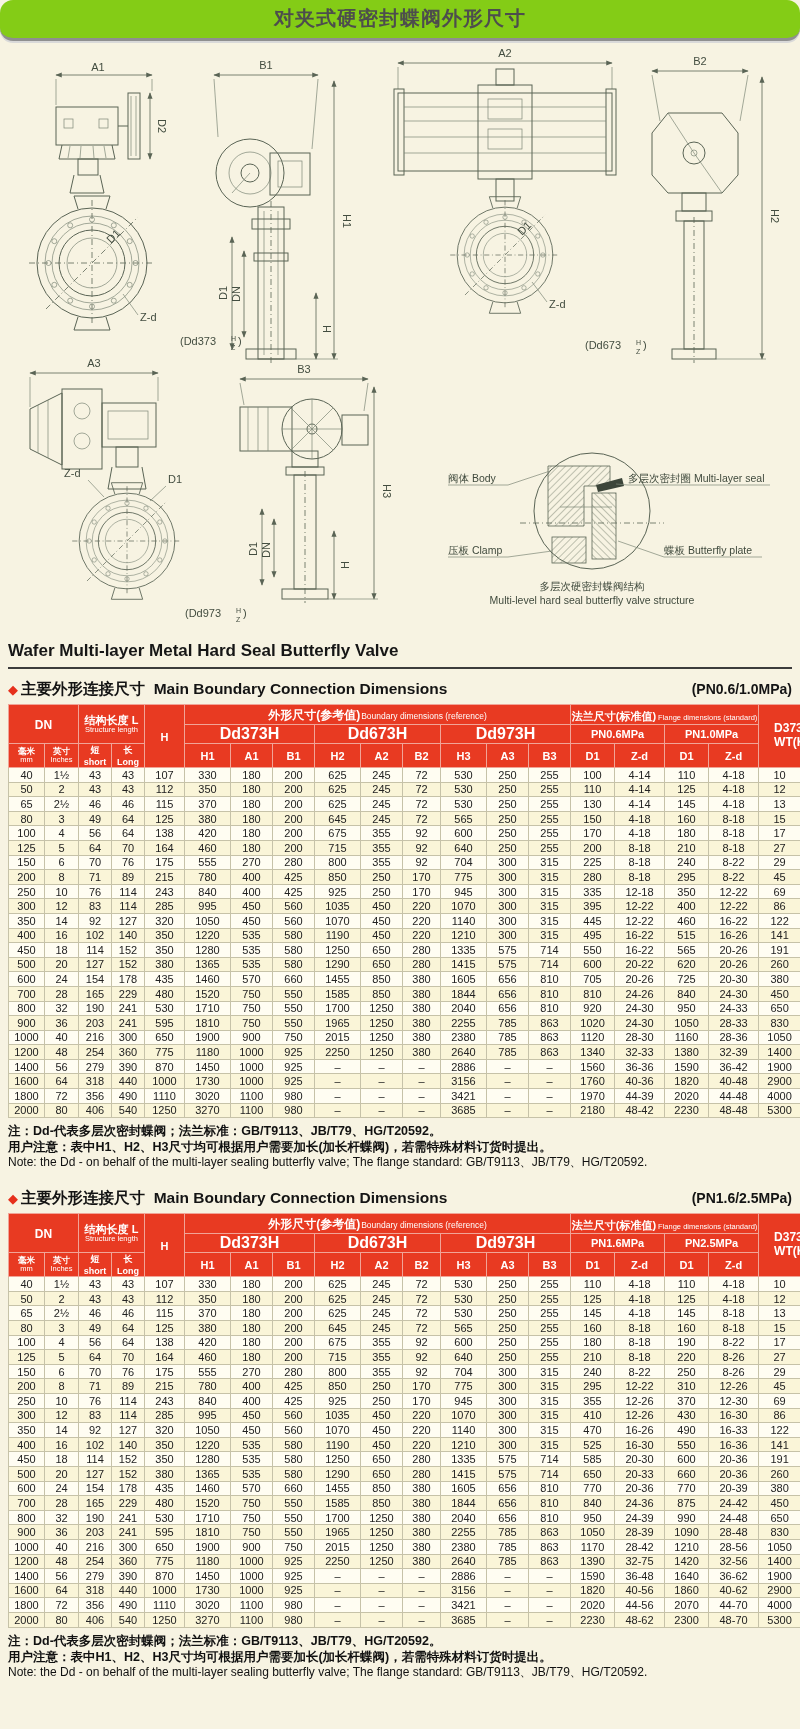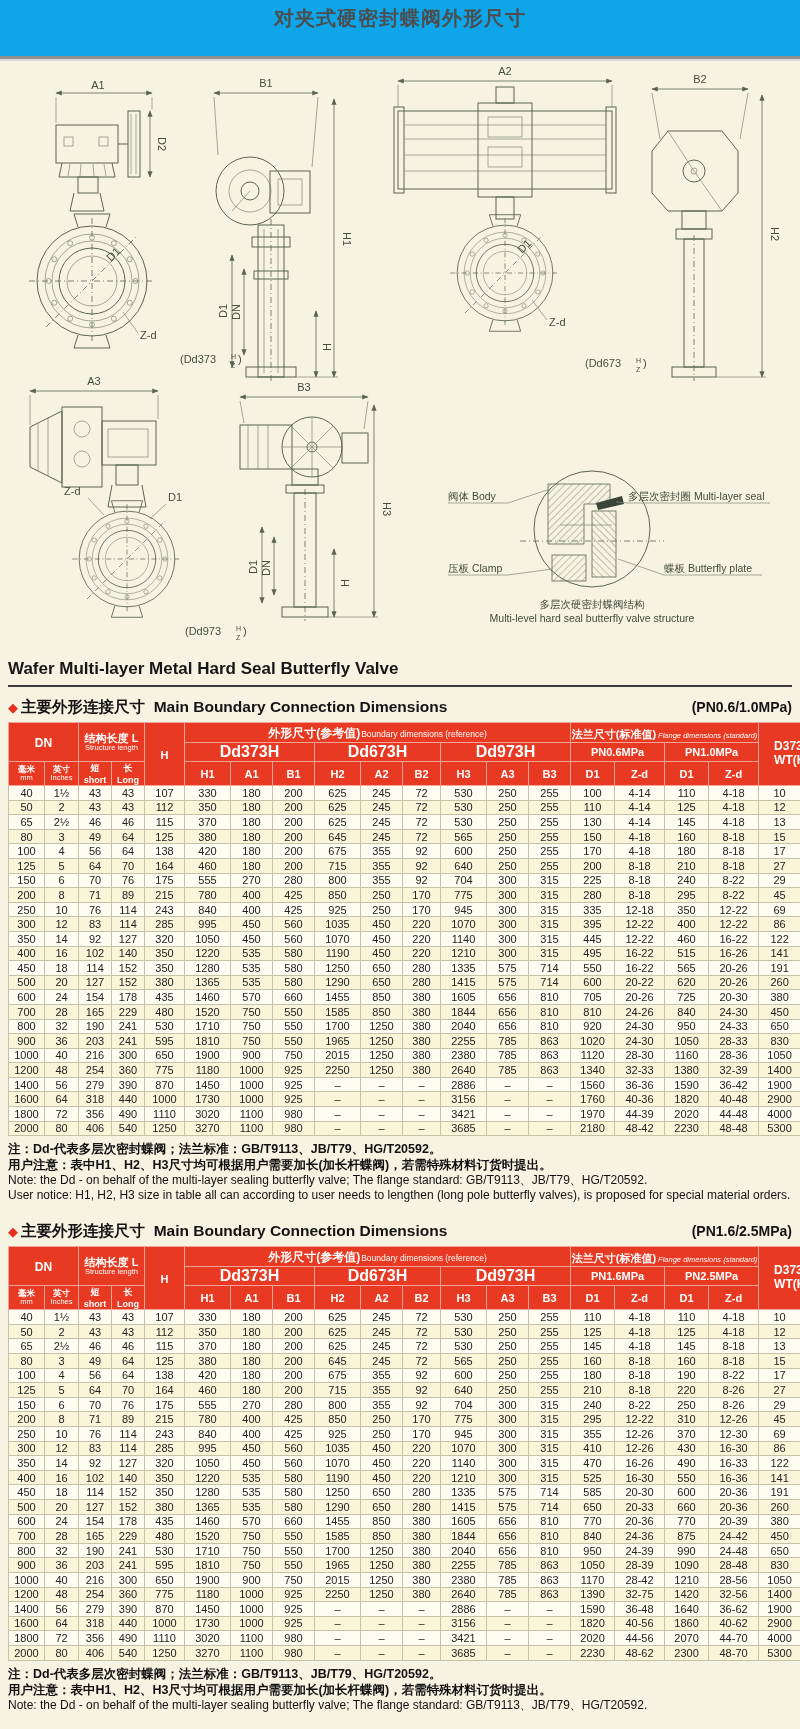--- a/index.html
+++ b/index.html
@@ -1,18 +1,18 @@
 <!DOCTYPE html>
 <html><head>
 <meta charset="utf-8">
 <style>
   html,body{margin:0;padding:0;}
   body{width:800px;font-family:"Liberation Sans","DejaVu Sans",sans-serif;background:#fff;}
   .page{width:800px;height:1729px;background:#f7f3e2;overflow:hidden;}
-  .titlebar{background:#0ea5e9;text-align:center;padding:5px 0 24px;border-bottom:3px solid #8f8f8f;box-shadow:0 2px 0 #d9d9d9;}
+  .titlebar{background:#84cc16;text-align:center;padding:5px 0 6px;border-bottom:3px solid #8f8f8f;box-shadow:0 2px 0 #d9d9d9;border-radius:13px;}
   .titlebar h1{margin:0;font-size:20px;color:#4d4d4d;letter-spacing:1px;font-weight:bold;}
   .drawings{display:block;}
   .dw-line{stroke:#5a6455;fill:none;stroke-width:1;}
   .dw-thin{stroke:#7d8677;fill:none;stroke-width:.7;}
   .dw-dash{stroke:#5a6455;fill:none;stroke-width:.8;stroke-dasharray:6 3 1 3;}
   .dw-dim{stroke:#5a6455;fill:none;stroke-width:.8;}
   .dw-txt{fill:#434d40;font-size:11px;font-family:"Liberation Sans",sans-serif;}
   .dw-cap{fill:#434d40;font-size:11px;font-family:"Liberation Sans",sans-serif;}
   .dw-sm{fill:#434d40;font-size:7px;font-family:"Liberation Sans",sans-serif;}
   .dw-lbl{fill:#3f493c;font-size:10.5px;font-family:"Liberation Sans",sans-serif;}
@@ -22,21 +22,21 @@
   .rule{border:0;border-top:2px solid #3c3c3c;margin:6px 0 10px;}
   .tbl-head{display:flex;justify-content:space-between;align-items:baseline;margin:4px 0 4px;}
   .tbl-title{font-size:15.5px;font-weight:bold;color:#141414;}
   .diamond{color:#e6301c;margin-right:3px;font-size:13px;}
   .pressure{font-size:14px;font-weight:bold;color:#141414;}
   table.dims{width:100%;border-collapse:collapse;table-layout:fixed;}
   table.dims th{background:#e83a22;color:#fff;border:1px solid #f1a497;padding:0;font-weight:bold;vertical-align:middle;}
   .g-zh{font-size:12px;display:inline;}
   .g-en{font-size:8.5px;font-weight:normal;display:inline;margin-left:1px;}
   .g-zh-sm{font-size:11px;display:inline;}
-  .g-en-sm{font-size:7.5px;font-weight:normal;display:inline;margin-left:2px;font-style:italic;}
+  .g-en-sm{font-size:7.5px;font-weight:normal;display:inline;margin-left:2px;}
   .st2{display:block;font-size:11px;line-height:1.1;}
   .sub-zh{display:block;font-size:8.5px;line-height:1.05;text-align:center;}
   .sub-en{display:block;font-size:7.5px;font-weight:normal;line-height:1.05;}
   .sl{font-size:9px;font-weight:bold;margin-top:33px;}
   .colh{font-size:11px;}
   .pnh{font-size:11px;}
   .wt2{display:block;font-size:12px;line-height:1.15;margin-left:15px;}
   table.dims td{border:1px solid #c6c2a8;text-align:center;height:13.6px;padding:0;font-size:11px;line-height:1.1;color:#222;background:#fffdf2;}
   table.dims tbody tr:nth-child(even) td{background:#faf5d8;}
   .notes{margin:5px 0 0;}
@@ -870,21 +870,20 @@
             <td>48-48</td>
             <td>5300</td>
           </tr>
         </tbody>
     </table>
 
     <div class="notes">
       <div class="note-zh">注：Dd-代表多层次密封蝶阀；法兰标准：GB/T9113、JB/T79、HG/T20592。</div>
       <div class="note-zh">用户注意：表中H1、H2、H3尺寸均可根据用户需要加长(加长杆蝶阀)，若需特殊材料订货时提出。</div>
       <div class="note-en">Note: the Dd - on behalf of the multi-layer sealing butterfly valve; The flange standard: GB/T9113、JB/T79、HG/T20592.</div>
-      <div class="note-en">User notice: H1, H2, H3 size in table all can according to user needs to lengthen (long pole butterfly valves), is proposed for special material orders.</div>
     </div>
 
     <div class="gap"></div>
 
     <div class="tbl-head">
       <div class="tbl-title"><span class="diamond">◆</span><span>主要外形连接尺寸</span>&nbsp;&nbsp;<span>Main Boundary Connection Dimensions</span></div>
       <div class="pressure">(PN1.6/2.5MPa)</div>
     </div>
 
     <table class="dims">

